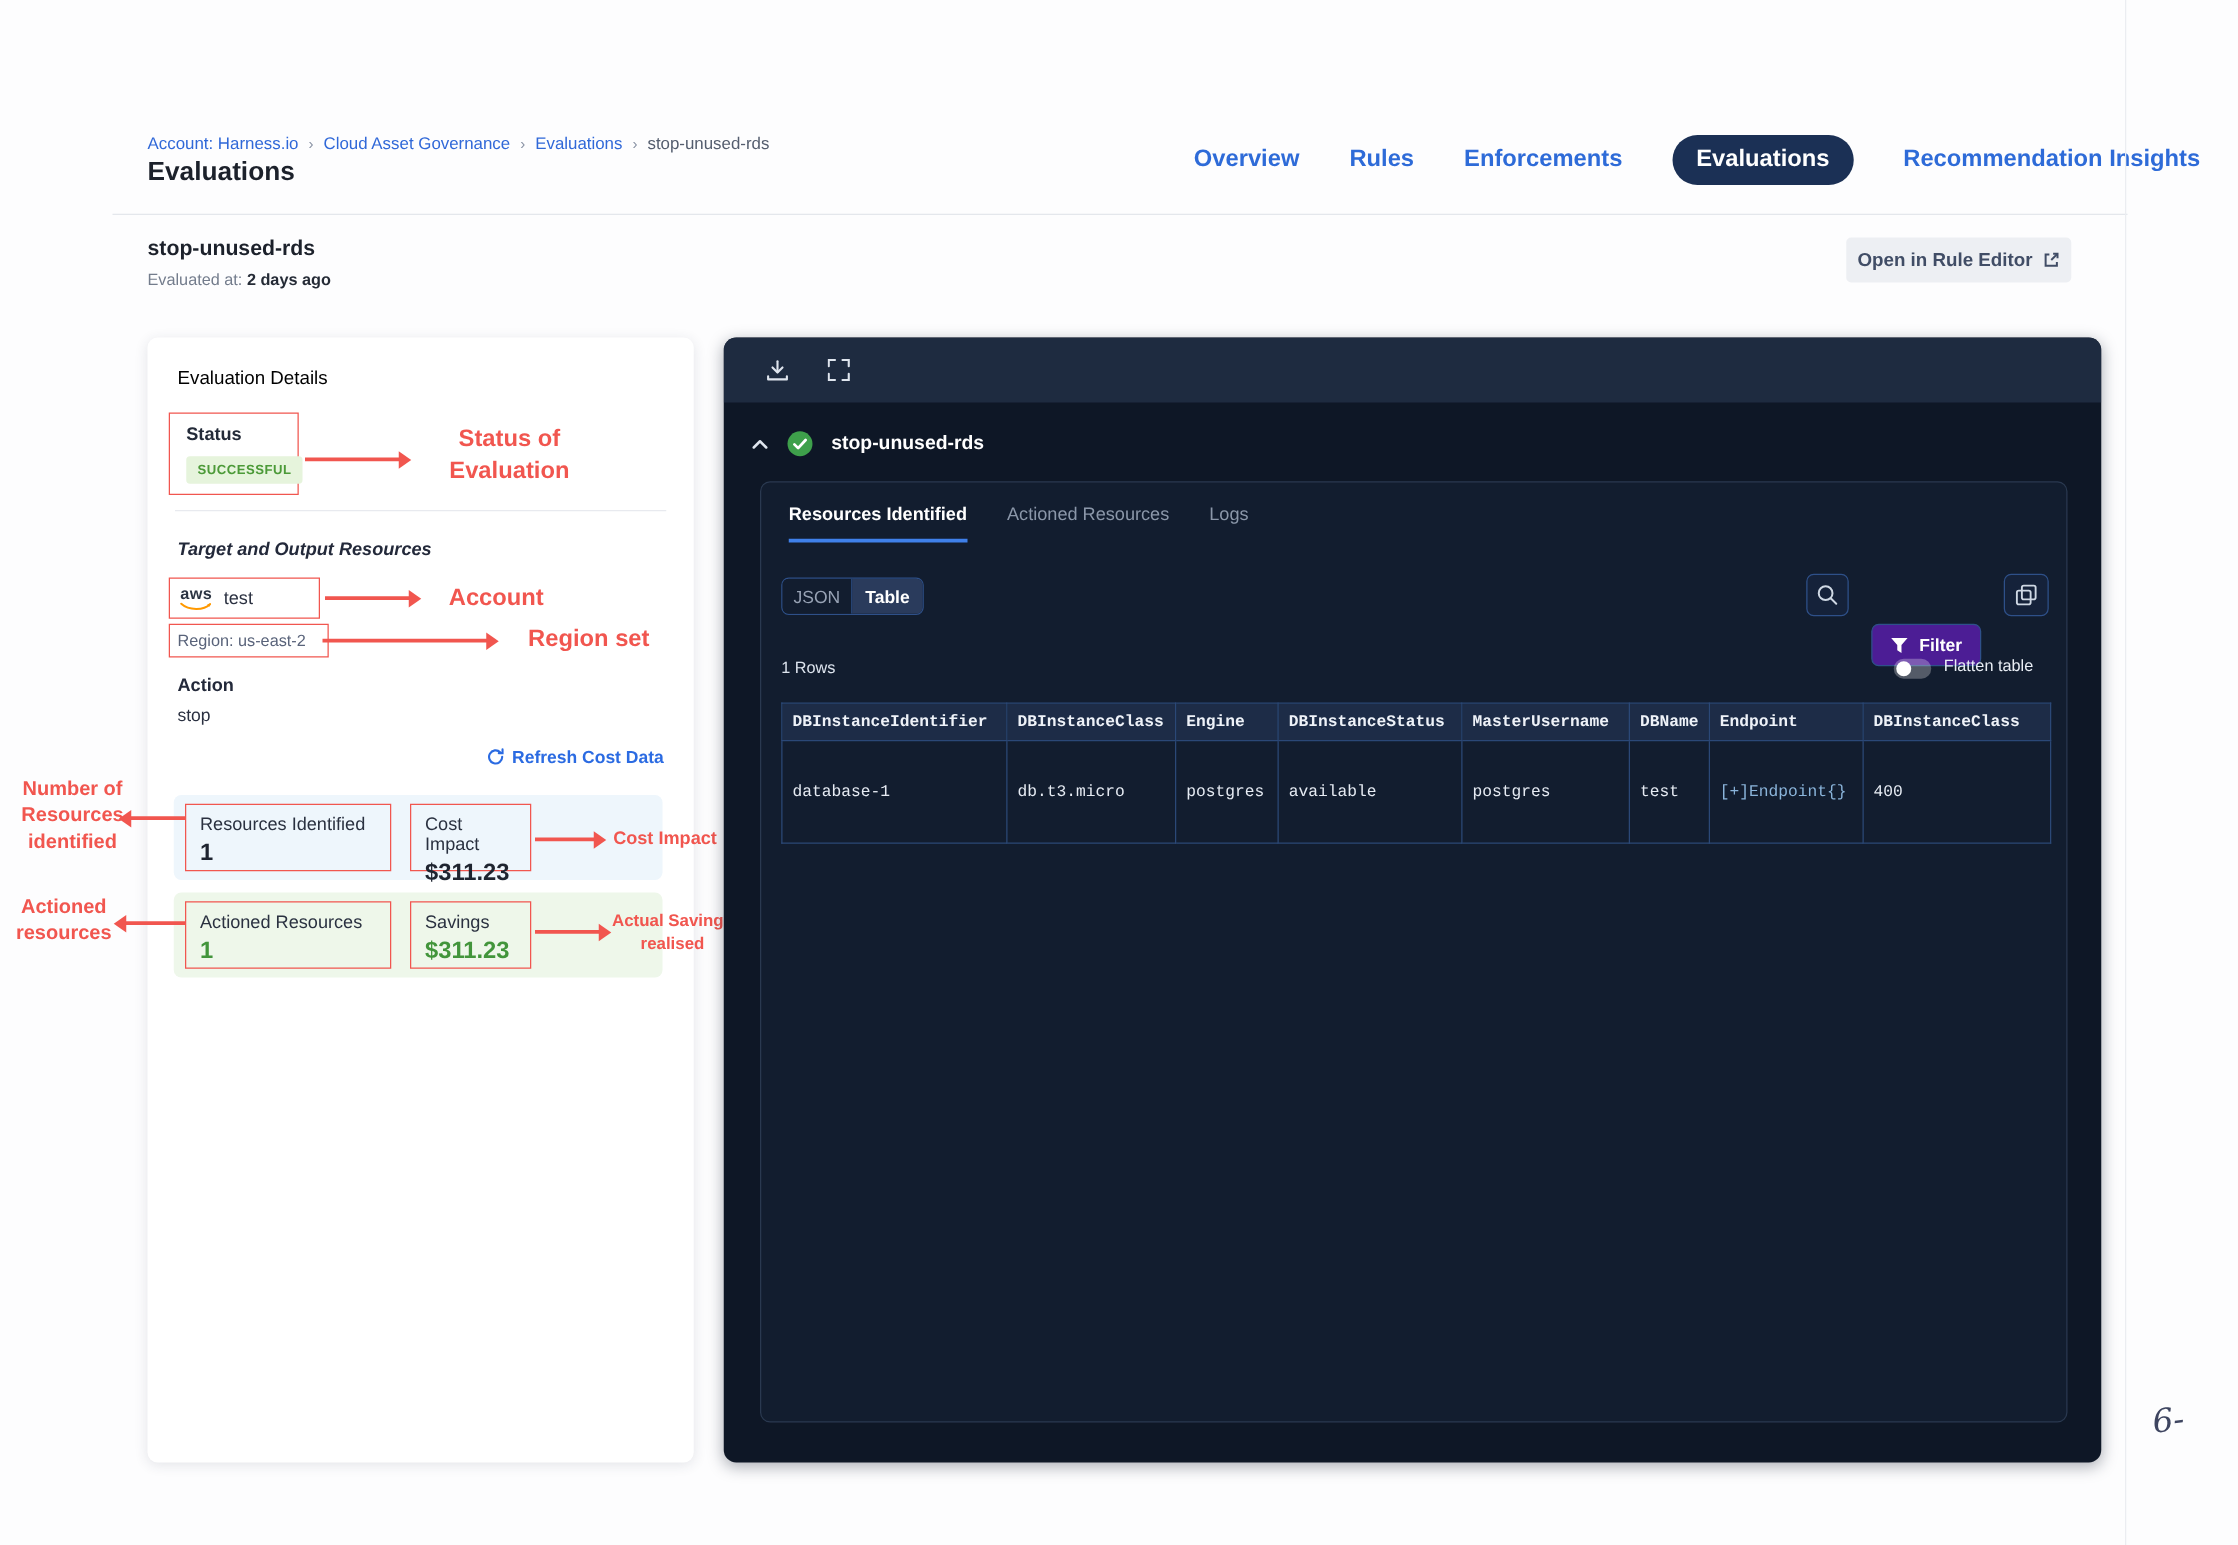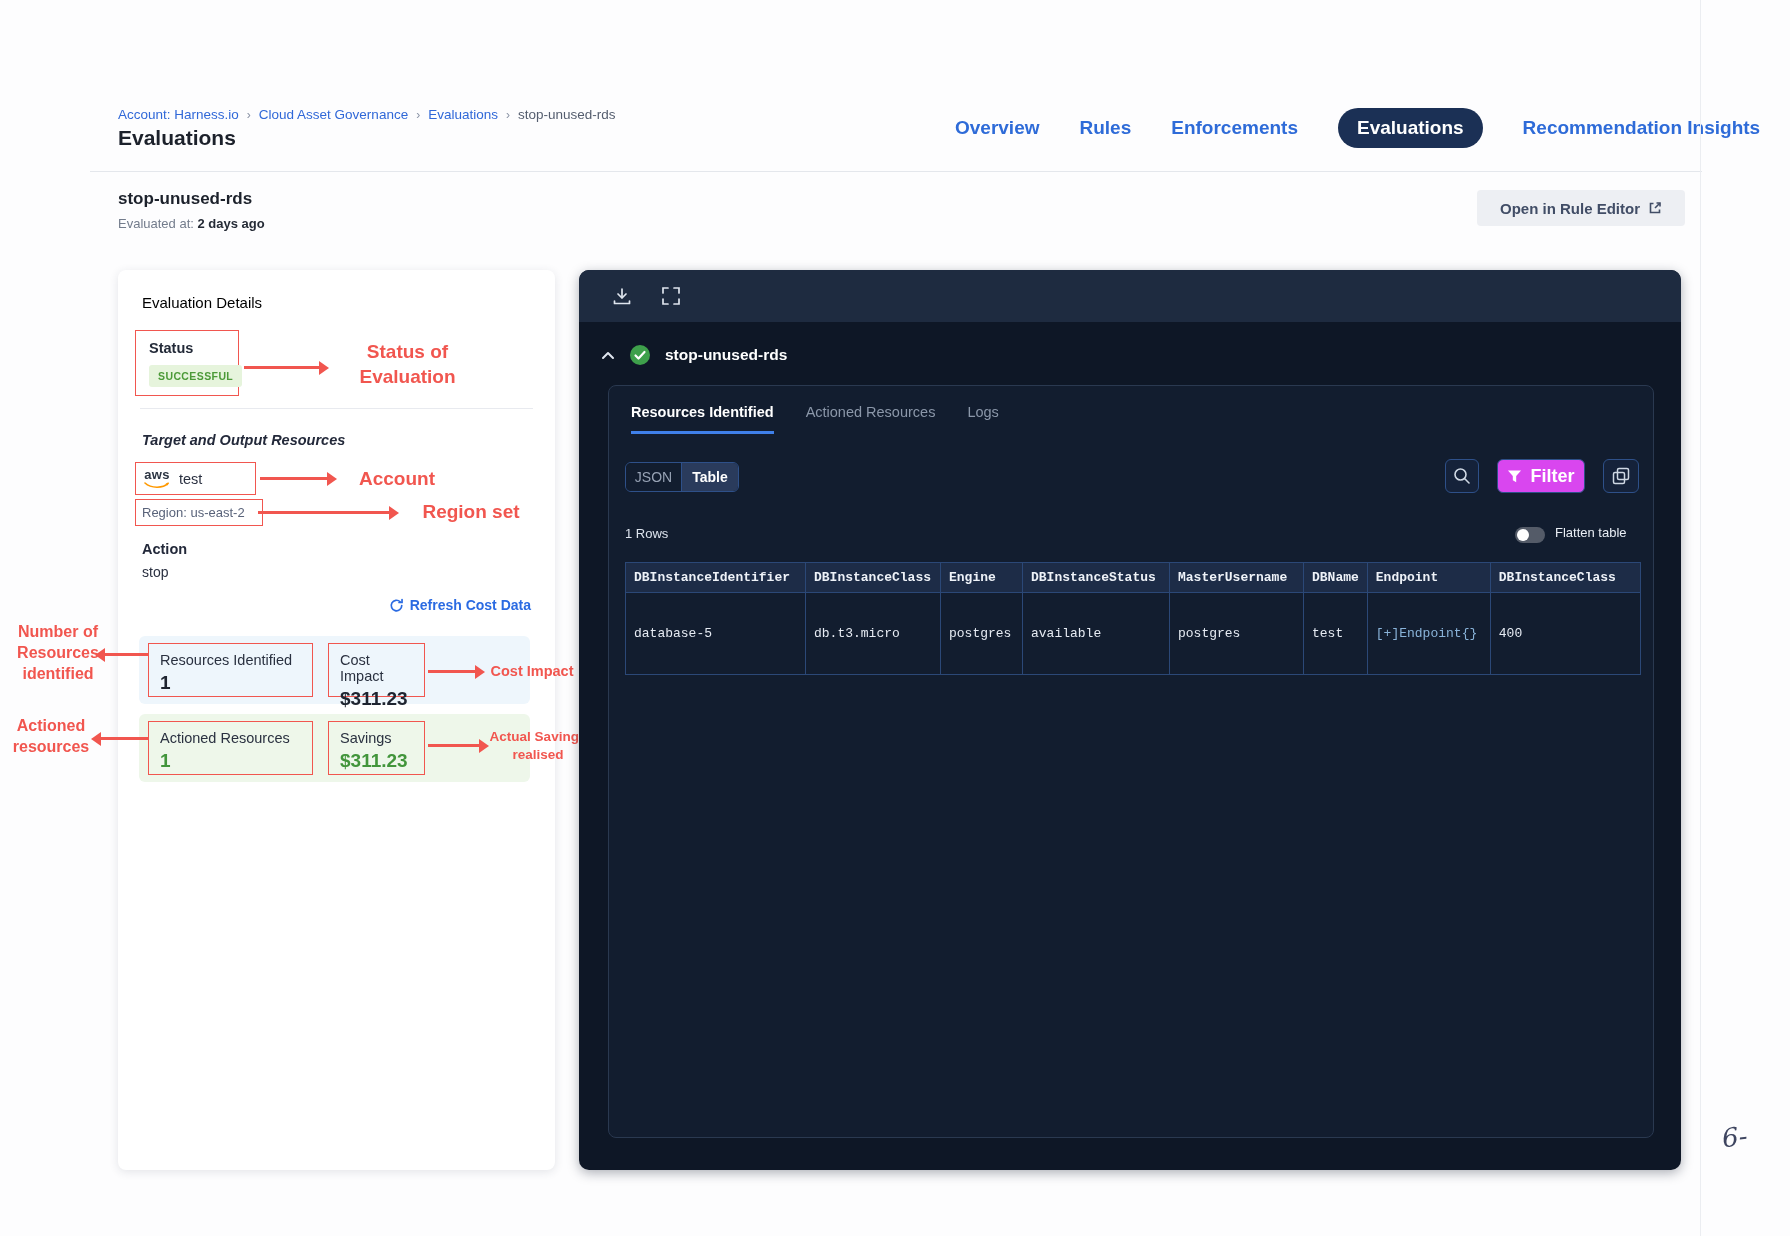--- a/index.html
+++ b/index.html
@@ -16,21 +16,21 @@
   .topnav { left:955px; top:108px; display:flex; gap:40px; align-items:center; }
   .topnav .nav-item { color:#2e6bd8; font-weight:700; font-size:19px; cursor:pointer; white-space:nowrap; }
   .topnav .nav-item.active { background:#1b3055; color:#ffffff; padding:9px 19px; border-radius:20px; }
   .header-divider { left:90px; top:171px; width:1612px; height:1px; background:#e4e7ec; }
   .right-divider { left:1700px; top:0; width:1px; height:1236px; background:#ebedf1; }
 
   
   .sub-name { left:118px; top:189px; font-size:17px; font-weight:bold; color:#1c212b; }
   .sub-evaluated { left:118px; top:216px; font-size:13px; color:#737c8c; }
   .sub-evaluated b { color:#252b36; }
-  .open-btn { left:1477px; top:190px; width:208px; height:36px; background:#edeff3; border-radius:4px;
+  .open-btn { left:1477px; top:190px; width:180px; height:36px; background:#edeff3; border-radius:4px;
     display:flex; align-items:center; justify-content:center; gap:8px; font-size:15px; font-weight:600; color:#414d66; cursor:pointer; }
 
   
   .left-card { left:118px; top:270px; width:437px; height:900px; background:#ffffff; border-radius:8px;
     box-shadow:0 2px 10px rgba(40,50,70,.12); }
   .card-title { left:24px; top:24px; font-size:15px; font-weight:normal; color:#000000; }
   .redbox { border:1.6px solid #f1564f; position:absolute; }
   .status-box { left:17px; top:60px; width:104px; height:66px; }
   .status-label { left:13px; top:9px; font-size:14.5px; font-weight:600; color:#232a38; position:absolute; }
   .status-badge { left:13px; top:34px; position:absolute; background:#e6f4dc; color:#4c9a38; font-size:10.5px;
@@ -81,21 +81,21 @@
   .ptab { font-size:14.5px; color:#8b97a9; padding-bottom:11px; cursor:pointer; }
   .ptab.active { color:#ffffff; font-weight:bold; border-bottom:3px solid #3f80ea; }
   .view-toggle { position:absolute; left:16px; top:76px; height:30px; display:flex; border:1px solid #2e5089;
     border-radius:6px; overflow:hidden; }
   .seg { width:56px; display:flex; align-items:center; justify-content:center; font-size:14px; cursor:pointer; }
   .seg.json { background:#121d2f; color:#97a2b4; border-right:1px solid #2e5089; }
   .seg.table { background:#2a3b5c; color:#ffffff; font-weight:bold; }
   .tool-btn { position:absolute; top:73px; height:34px; border:1px solid #2e5089; border-radius:6px;
     background:#15223a; display:flex; align-items:center; justify-content:center; cursor:pointer; }
   .btn-search { left:836px; width:34px; }
-  .btn-filter { left:888px; width:88px; background:#d946ef; gap:8px; color:#ffffff; font-weight:600; font-size:18px; }
+  .btn-filter { left:888px; width:88px; background:#4c1d95; gap:8px; color:#ffffff; font-weight:600; font-size:14px;margin-top:40px; }
   .btn-copy { left:994px; width:36px; }
   .rows-count { position:absolute; left:16px; top:140px; font-size:13px; color:#dde4ee; }
   .flatten-switch { position:absolute; left:906px; top:141px; width:30px; height:16px;
     background:rgba(255,255,255,.28); border-radius:8px; cursor:pointer; }
   .flatten-switch .knob { position:absolute; left:2px; top:2px; width:12px; height:12px; border-radius:50%; background:#ffffff; }
   .flatten-label { position:absolute; left:946px; top:139px; font-size:13px; color:#e9eef5; }
   table.data { position:absolute; left:16px; top:176px; border-collapse:collapse; table-layout:fixed;
     font-family:Liberation Mono, monospace;padding-left:12px; }
   table.data th { background:#1d2c47; color:#eef2f8; font-size:13px; font-weight:bold; text-align:left;
     padding:7px 8px; border:1px solid #2b4877; white-space:nowrap; overflow:hidden; }
@@ -323,21 +323,21 @@
           <th>Engine</th>
           <th>DBInstanceStatus</th>
           <th>MasterUsername</th>
           <th>DBName</th>
           <th>Endpoint</th>
           <th>DBInstanceClass</th>
         </tr>
       </thead>
       <tbody>
         <tr>
-          <td>database-5</td>
+          <td>database-1</td>
           <td>db.t3.micro</td>
           <td>postgres</td>
           <td>available</td>
           <td>postgres</td>
           <td>test</td>
           <td class="endpoint">[+]Endpoint{}</td>
           <td>400</td>
         </tr>
       </tbody>
     </table>

